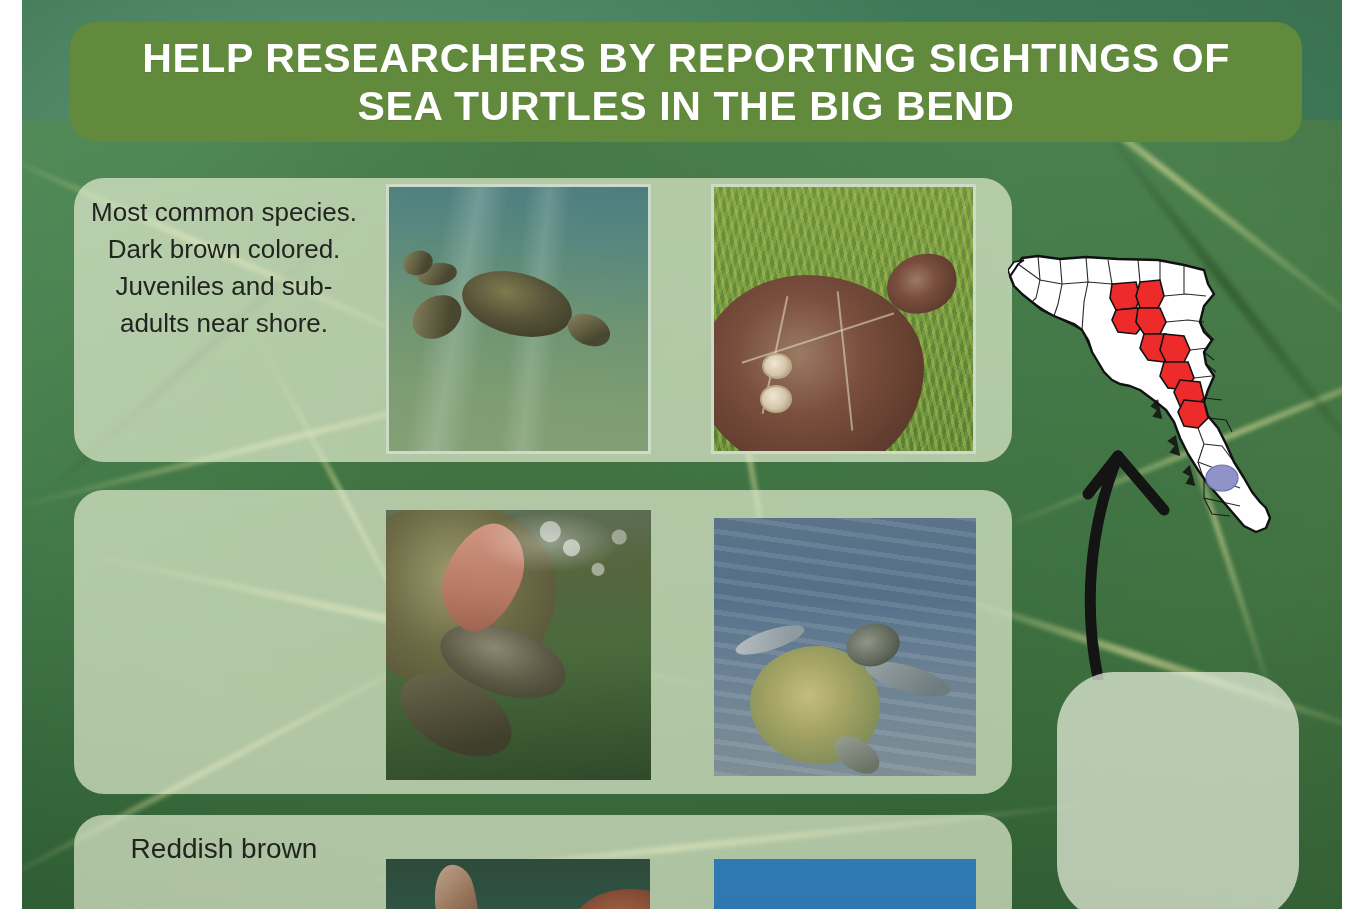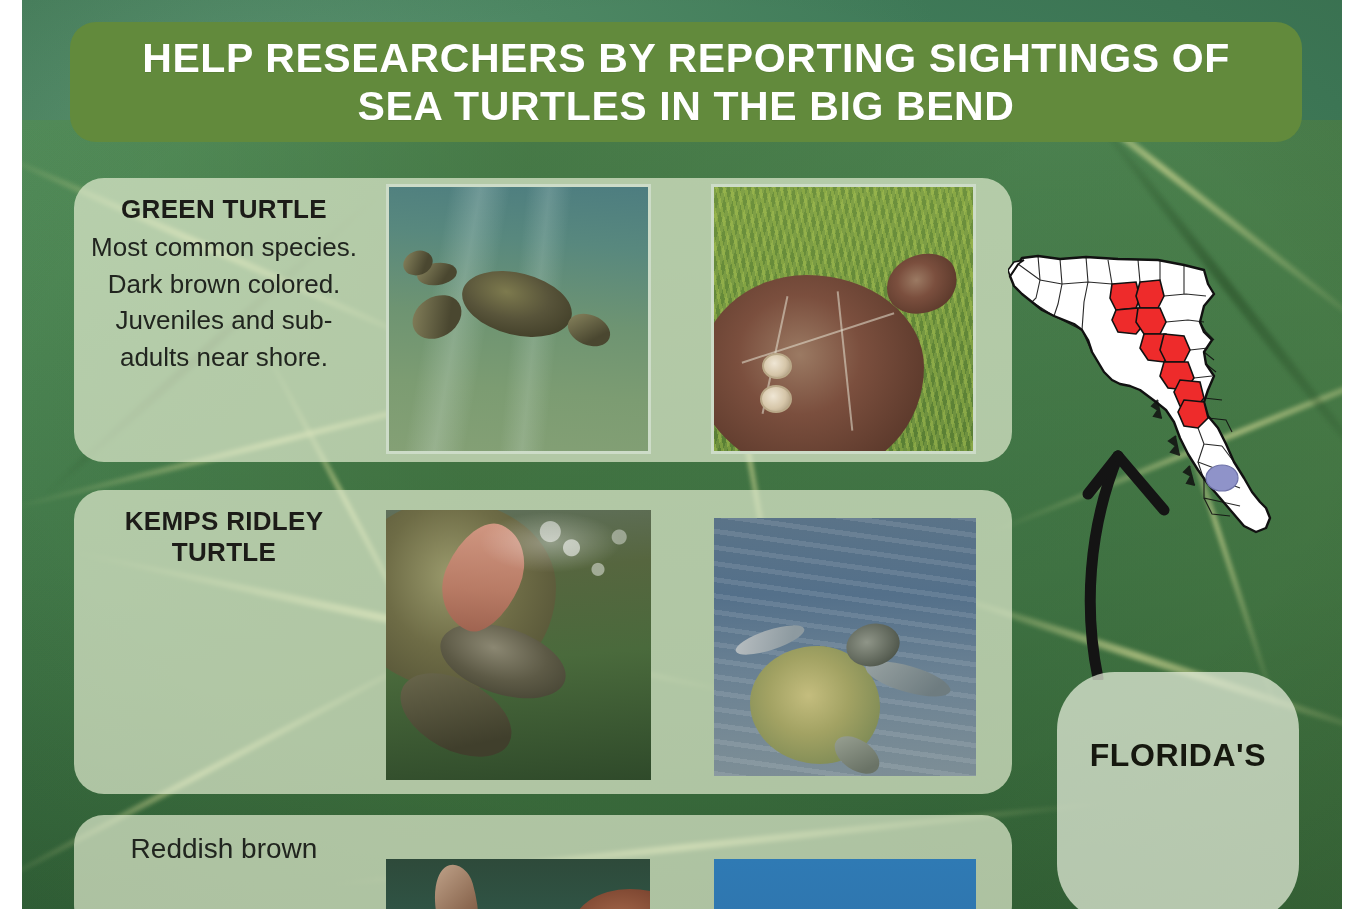--- a/index.html
+++ b/index.html
@@ -314,21 +314,20 @@
   </div>
   <div class="bg-vign"></div>
 
   <div id="header-banner">
     <div id="header-title">HELP RESEARCHERS BY REPORTING SIGHTINGS OF SEA TURTLES IN THE BIG BEND</div>
   </div>
 
   <div class="species-card" id="card-green">
     <div class="card-inner">
       <div class="card-textcol">
-        <div class="species-name">GREEN TURTLE</div>
         <div class="species-desc">Most common species. Dark brown colored. Juveniles and sub-adults near shore.</div>
       </div>
 
       <div class="photo" id="photo-green-swimming">
         <div class="ph-layer water"></div>
         <div class="ph-layer rays"></div>
         <div class="turtle-body" style="left:72px; top:86px; width:112px; height:62px; transform:rotate(14deg);"></div>
         <div class="turtle-limb" style="left:22px; top:110px; width:52px; height:40px; transform:rotate(-32deg);"></div>
         <div class="turtle-limb" style="left:28px; top:76px; width:40px; height:22px; transform:rotate(-8deg);"></div>
         <div class="turtle-limb" style="left:178px; top:128px; width:44px; height:30px; transform:rotate(22deg);"></div>
@@ -344,21 +343,20 @@
         <div class="scute-line" style="left:130px; top:104px; width:2px; height:140px; transform:rotate(-6deg);"></div>
         <div class="barnacle" style="left:48px; top:166px; width:30px; height:26px;"></div>
         <div class="barnacle" style="left:46px; top:198px; width:32px; height:28px;"></div>
       </div>
     </div>
   </div>
 
   <div class="species-card" id="card-kemps">
     <div class="card-inner">
       <div class="card-textcol">
-        <div class="species-name">KEMPS RIDLEY TURTLE</div>
       </div>
 
       <div class="photo" id="photo-kemps-release">
         <div class="ph-layer water"></div>
         <div class="shell-blob" style="left:-40px; top:-10px; width:210px; height:190px; background:radial-gradient(ellipse at 50% 40%, #9a9a6c 0%, #6e6c46 45%, #4b4a30 100%);"></div>
         <div class="turtle-body" style="left:52px; top:118px; width:130px; height:66px; transform:rotate(18deg); background:radial-gradient(ellipse at 40% 35%,#8b8772 0%,#5d5a46 50%,#3b3a2b 100%);"></div>
         <div class="turtle-limb" style="left:10px; top:170px; width:120px; height:70px; transform:rotate(28deg); background:linear-gradient(140deg,#6f6c50 0%,#403f2c 75%);"></div>
         <div class="hand" style="left:60px; top:12px; width:74px; height:110px;"></div>
         <div class="ph-layer bubbles"></div>
       </div>
@@ -458,16 +456,15 @@
 
   <div id="big-bend-arrow">
     <svg viewBox="0 0 190 320" xmlns="http://www.w3.org/2000/svg">
       <path d="M36,318 C22,250 26,170 56,96" fill="none" stroke="#141414" stroke-width="11" stroke-linecap="round"></path>
       <path d="M56,96 L26,134" fill="none" stroke="#141414" stroke-width="11" stroke-linecap="round"></path>
       <path d="M56,96 L102,150" fill="none" stroke="#141414" stroke-width="11" stroke-linecap="round"></path>
     </svg>
   </div>
 
   <div id="bigbend-badge">
-    <div class="badge-line">FLORIDA'S</div>
   </div>
 
 </div>
 
 </body></html>

